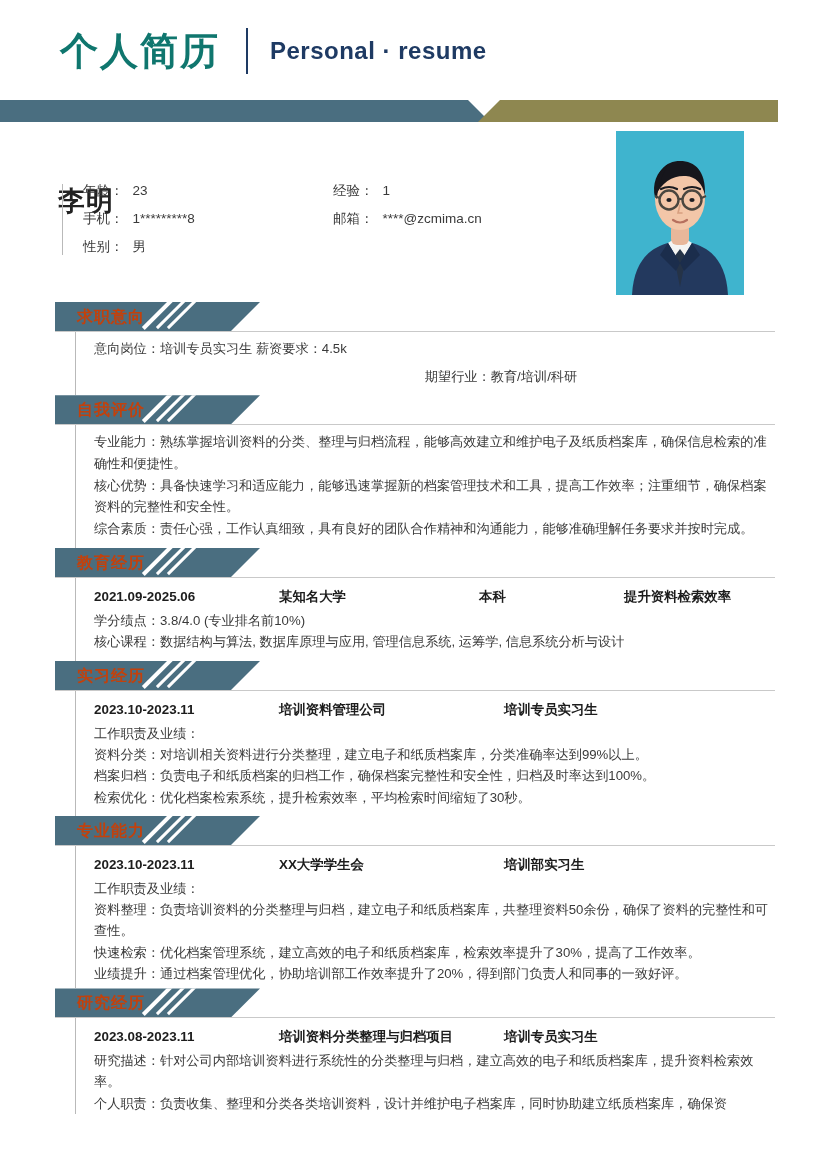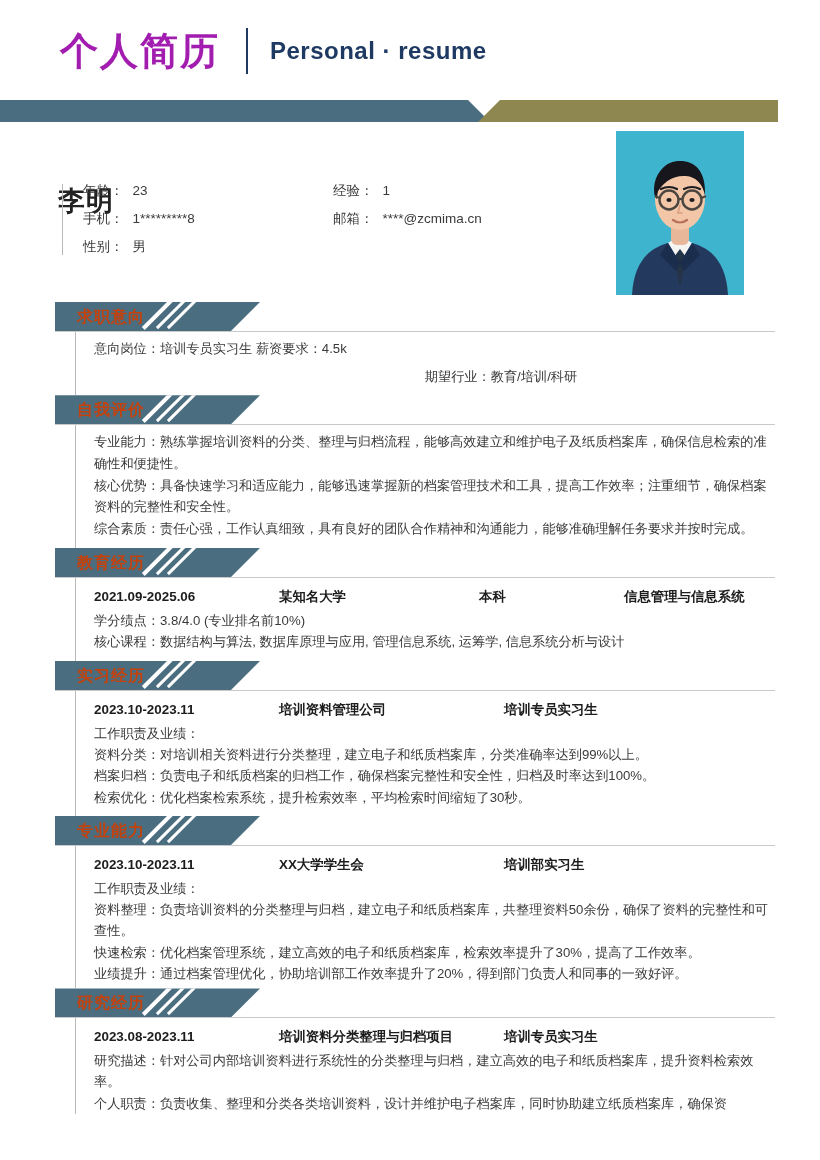--- a/index.html
+++ b/index.html
@@ -8,21 +8,21 @@
     font-family:"Liberation Sans","DejaVu Sans",sans-serif;
     color:#3a3a3a;
     -webkit-font-smoothing:antialiased;
   }
   .page{position:relative;width:820px;height:1160px;overflow:hidden;background:#fff;}
 
   
   .masthead{position:relative;height:100px;}
   .mast-inner{position:absolute;left:60px;top:28px;display:flex;align-items:center;}
   .mast-cn{
-    font-size:38px;font-weight:bold;color:#a21caf;letter-spacing:2px;line-height:1;
+    font-size:38px;font-weight:bold;color:#0f766e;letter-spacing:2px;line-height:1;
     font-family:"Liberation Sans","DejaVu Sans",sans-serif;
     text-align:right;
   }
   .mast-rule{width:2px;height:46px;background:#1e3a63;margin:0 22px 0 26px;}
   .mast-en{font-size:24px;font-weight:bold;color:#1e3a63;letter-spacing:0.5px;line-height:1;}
 
   
   .band{position:relative;height:22px;width:820px;}
   .band-blue{
     position:absolute;left:0;top:0;height:22px;width:490px;background:#4a6e80;
@@ -220,21 +220,21 @@
         <span class="stripe s3"></span>
       </div>
       <div class="sec-title">教育经历</div>
       <div class="sec-rule"></div>
     </div>
     <div class="sec-body">
       <div class="exp-head edu-head">
         <span class="d">2021.09-2025.06</span>
         <span class="o">某知名大学</span>
         <span class="g">本科</span>
-        <span class="m">信息管理与信息系统</span>
+        <span class="m">提升资料检索效率</span>
       </div>
       <div class="ln">学分绩点：3.8/4.0 (专业排名前10%)</div>
       <div class="ln">核心课程：数据结构与算法, 数据库原理与应用, 管理信息系统, 运筹学, 信息系统分析与设计</div>
       <div class="spacer-sm"></div>
     </div>
   </div>
 
   <div class="section">
     <div class="sec-head">
       <div class="sec-block">

